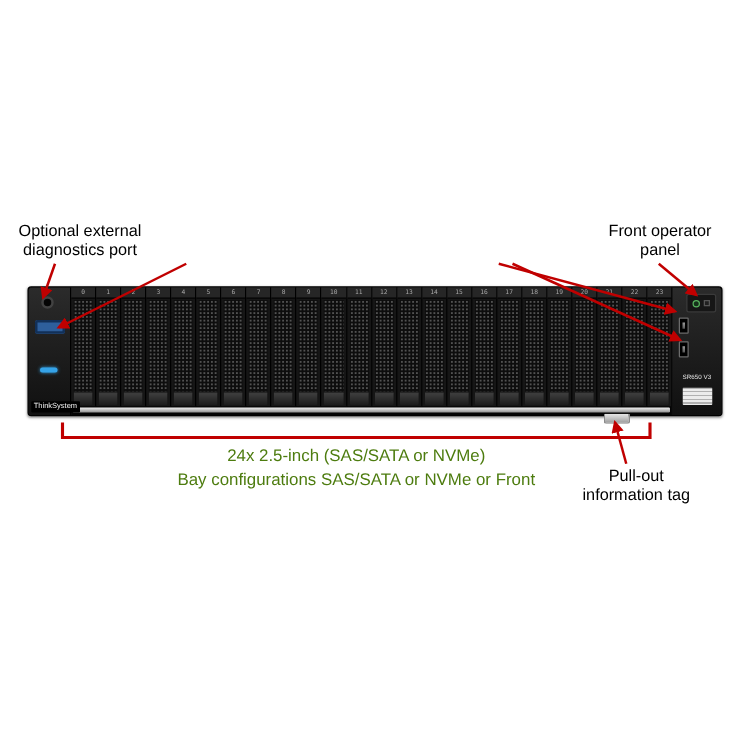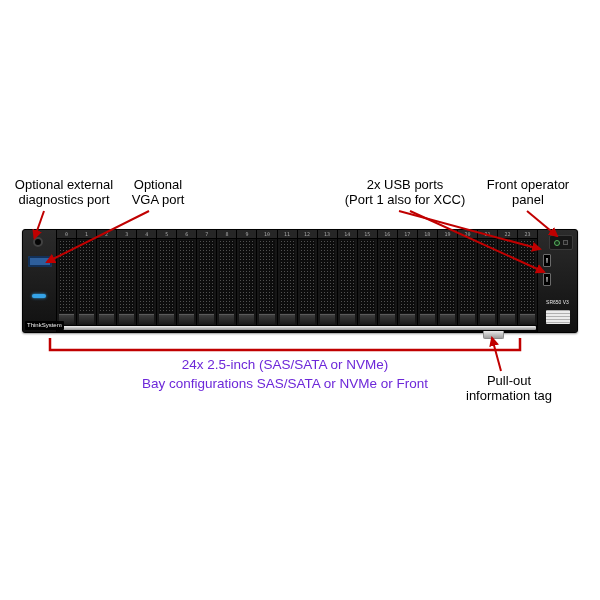--- a/index.html
+++ b/index.html
@@ -100,34 +100,30 @@
 
   .pull-tag {
     position:absolute; left:483px; top:331px; width:21px; height:8px;
     background:linear-gradient(180deg,#e8e8e8,#9f9f9f);
     border:1px solid #8a8a8a; border-top:none; border-radius:0 0 2px 2px;
   }
 
   .caption {
     position:absolute; left:285px; top:356px; transform:translateX(-50%);
     width:max-content; text-align:center;
-    font-size:13.5px; line-height:18.5px; color:#6d28d9;
+    font-size:13.5px; line-height:18.5px; color:#4d7c0f;
   }
 </style>
 </head>
 <body>
 
 <div class="stage">
 
   <div class="label" style="left:64px;  top:177px;">Optional external
 diagnostics port</div>
-  <div class="label" style="left:158px; top:177px;">Optional
-VGA port</div>
-  <div class="label" style="left:405px; top:177px;">2x USB ports
-(Port 1 also for XCC)</div>
   <div class="label" style="left:528px; top:177px;">Front operator
 panel</div>
   <div class="label" style="left:509px; top:373px;">Pull-out
 information tag</div>
 
   <div class="chassis">
     <div class="panel panel-left">
       <div class="diag-port"></div>
       <div class="vga-port"></div>
       <div class="led-blue"></div>

